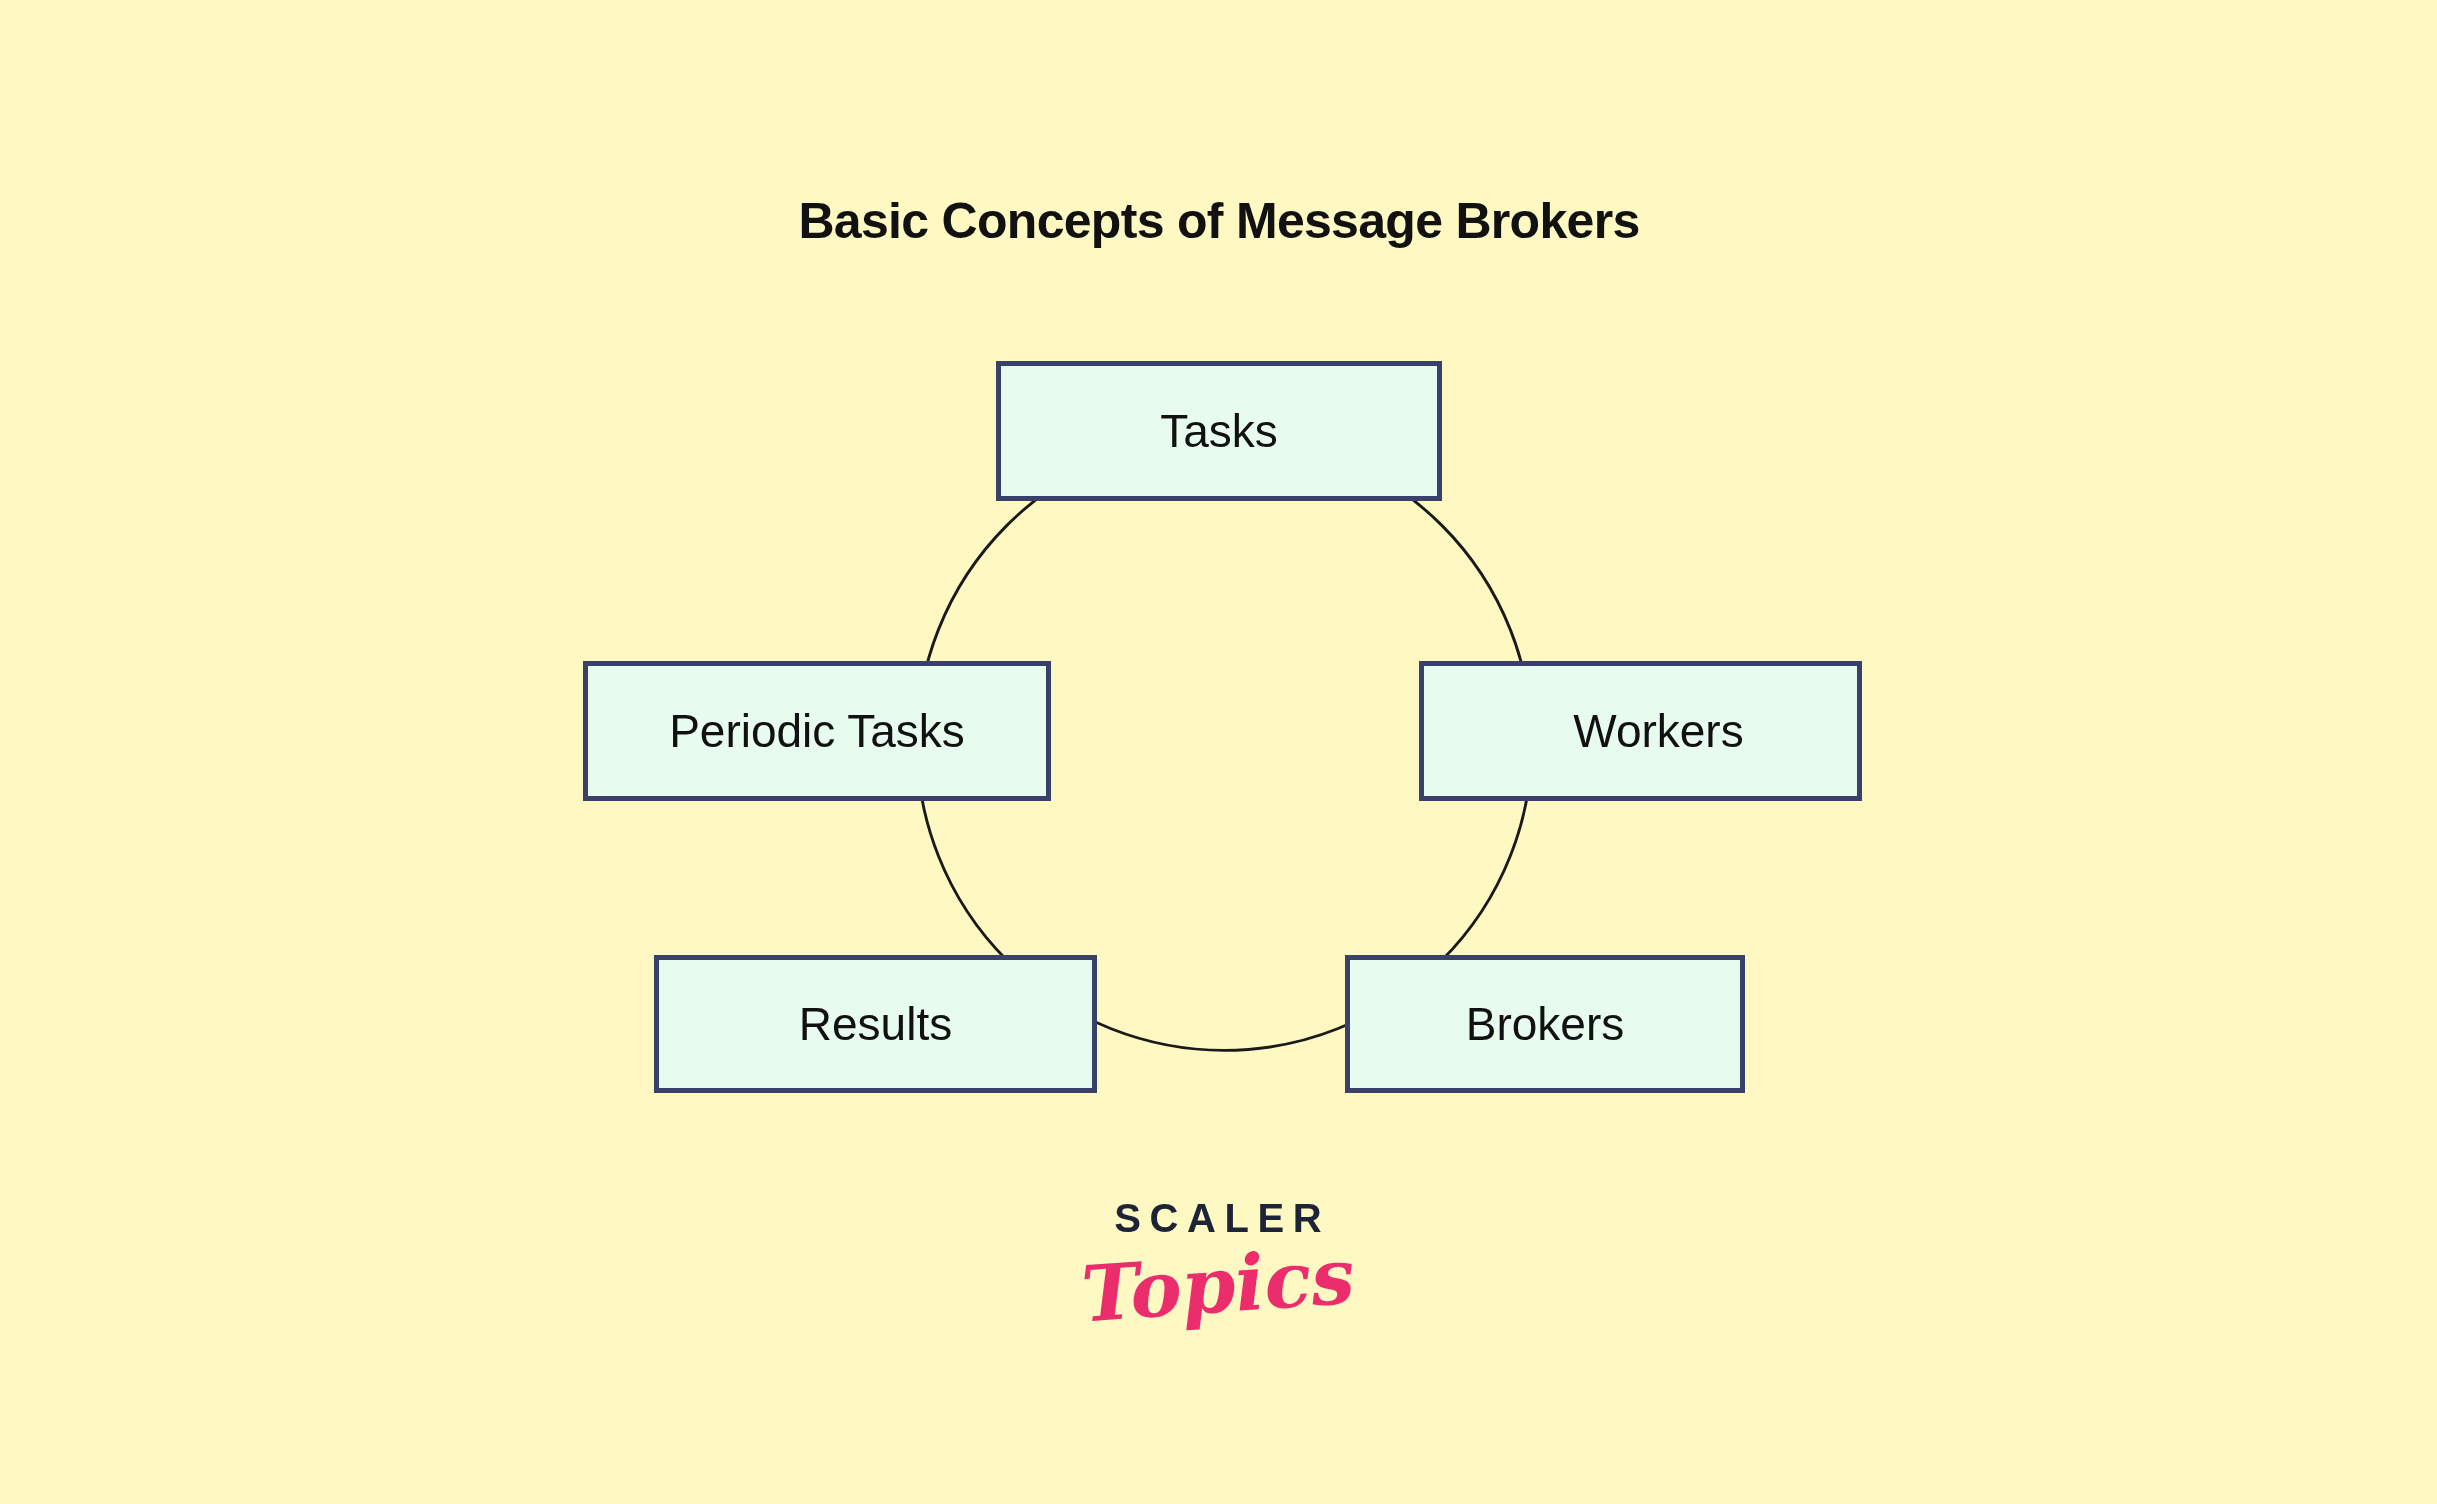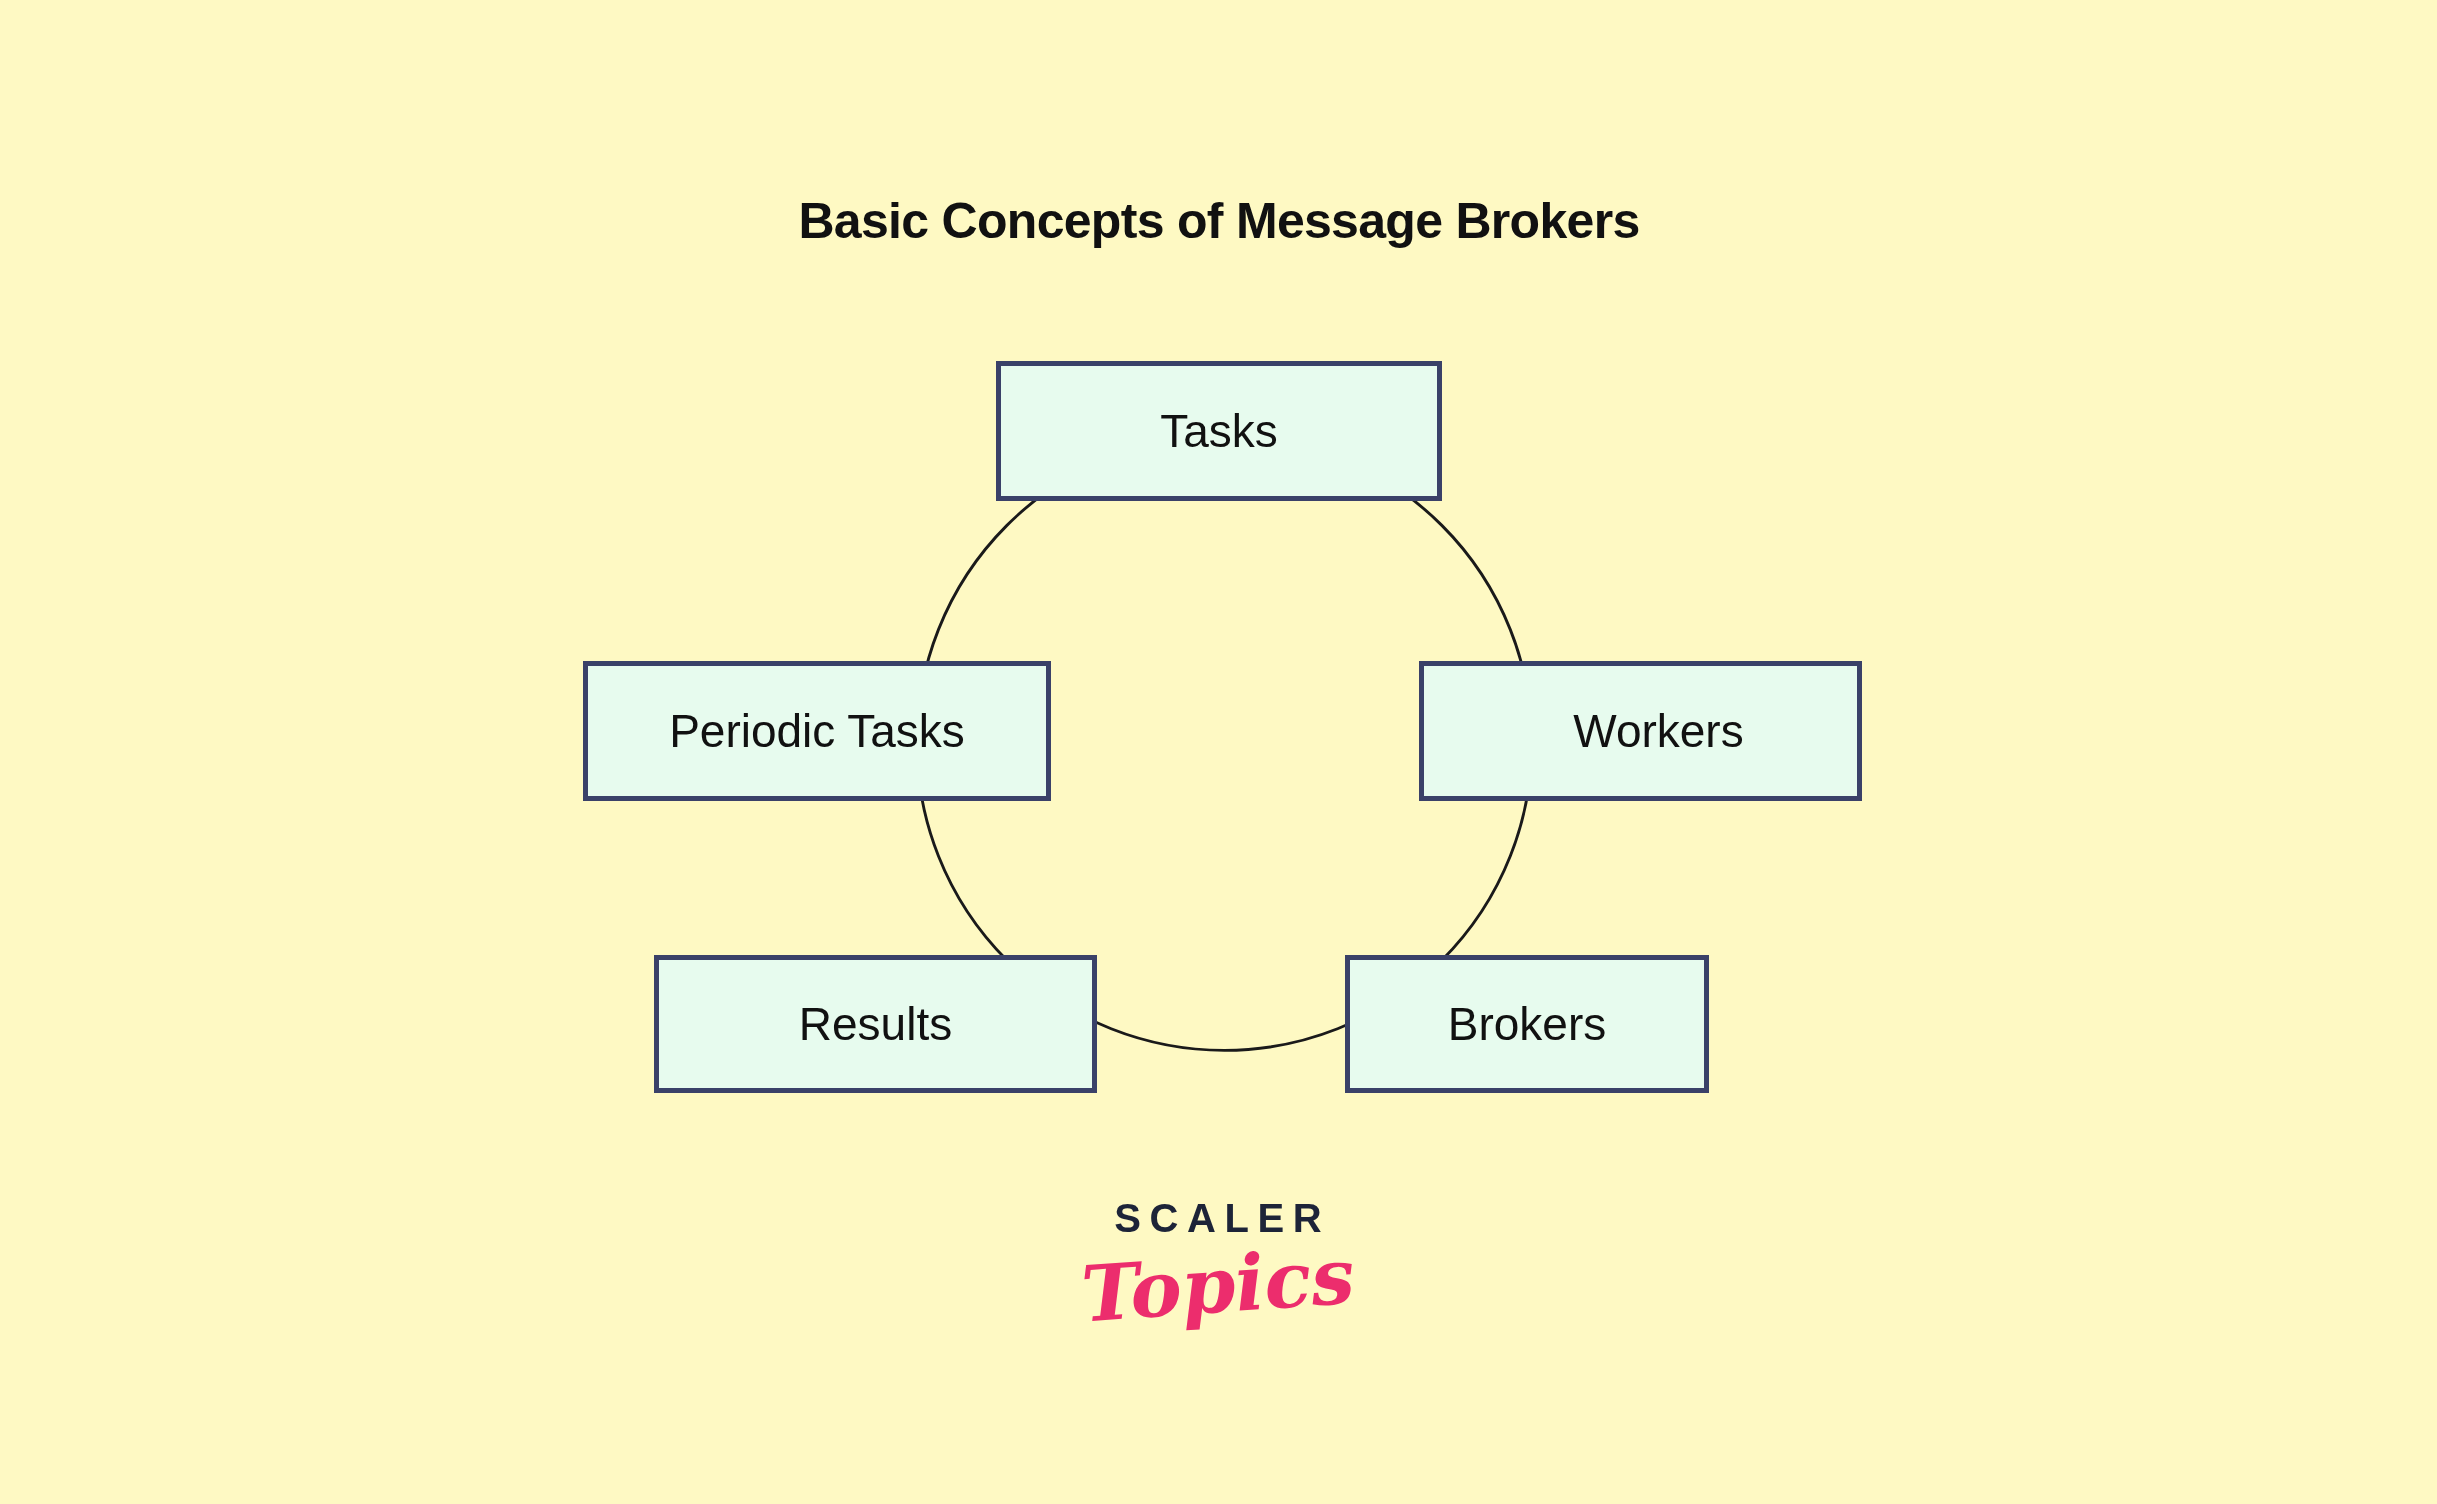--- a/index.html
+++ b/index.html
@@ -41,21 +41,21 @@
     color: #111111;
     font-size: 46px;
     font-weight: 400;
     font-family: "Liberation Sans", sans-serif;
     white-space: nowrap;
   }
   .node-tasks    { left: 996px; top: 361px;  width: 446px; height: 140px; }
   .node-periodic { left: 583px;  top: 661px;  width: 468px; height: 140px; }
   .node-workers  { left: 1419px; top: 661px;  width: 443px; height: 140px; padding-left: 36px; }
   .node-results  { left: 654px;  top: 955px; width: 443px; height: 138px; }
-  .node-brokers  { left: 1345px; top: 955px; width: 364px; height: 138px; }
+  .node-brokers  { left: 1345px; top: 955px; width: 400px; height: 138px; }
   .logo {
     position: absolute;
     left: 1039px;
     top: 1196px;
     width: 358px;
     text-align: center;
   }
   .logo-brand {
     font-family: "Liberation Sans", sans-serif;
     font-size: 40px;

